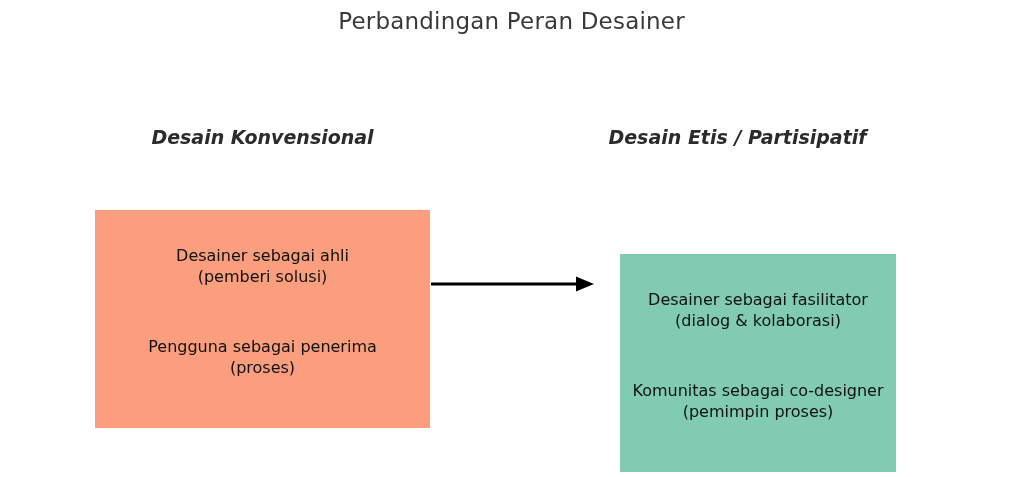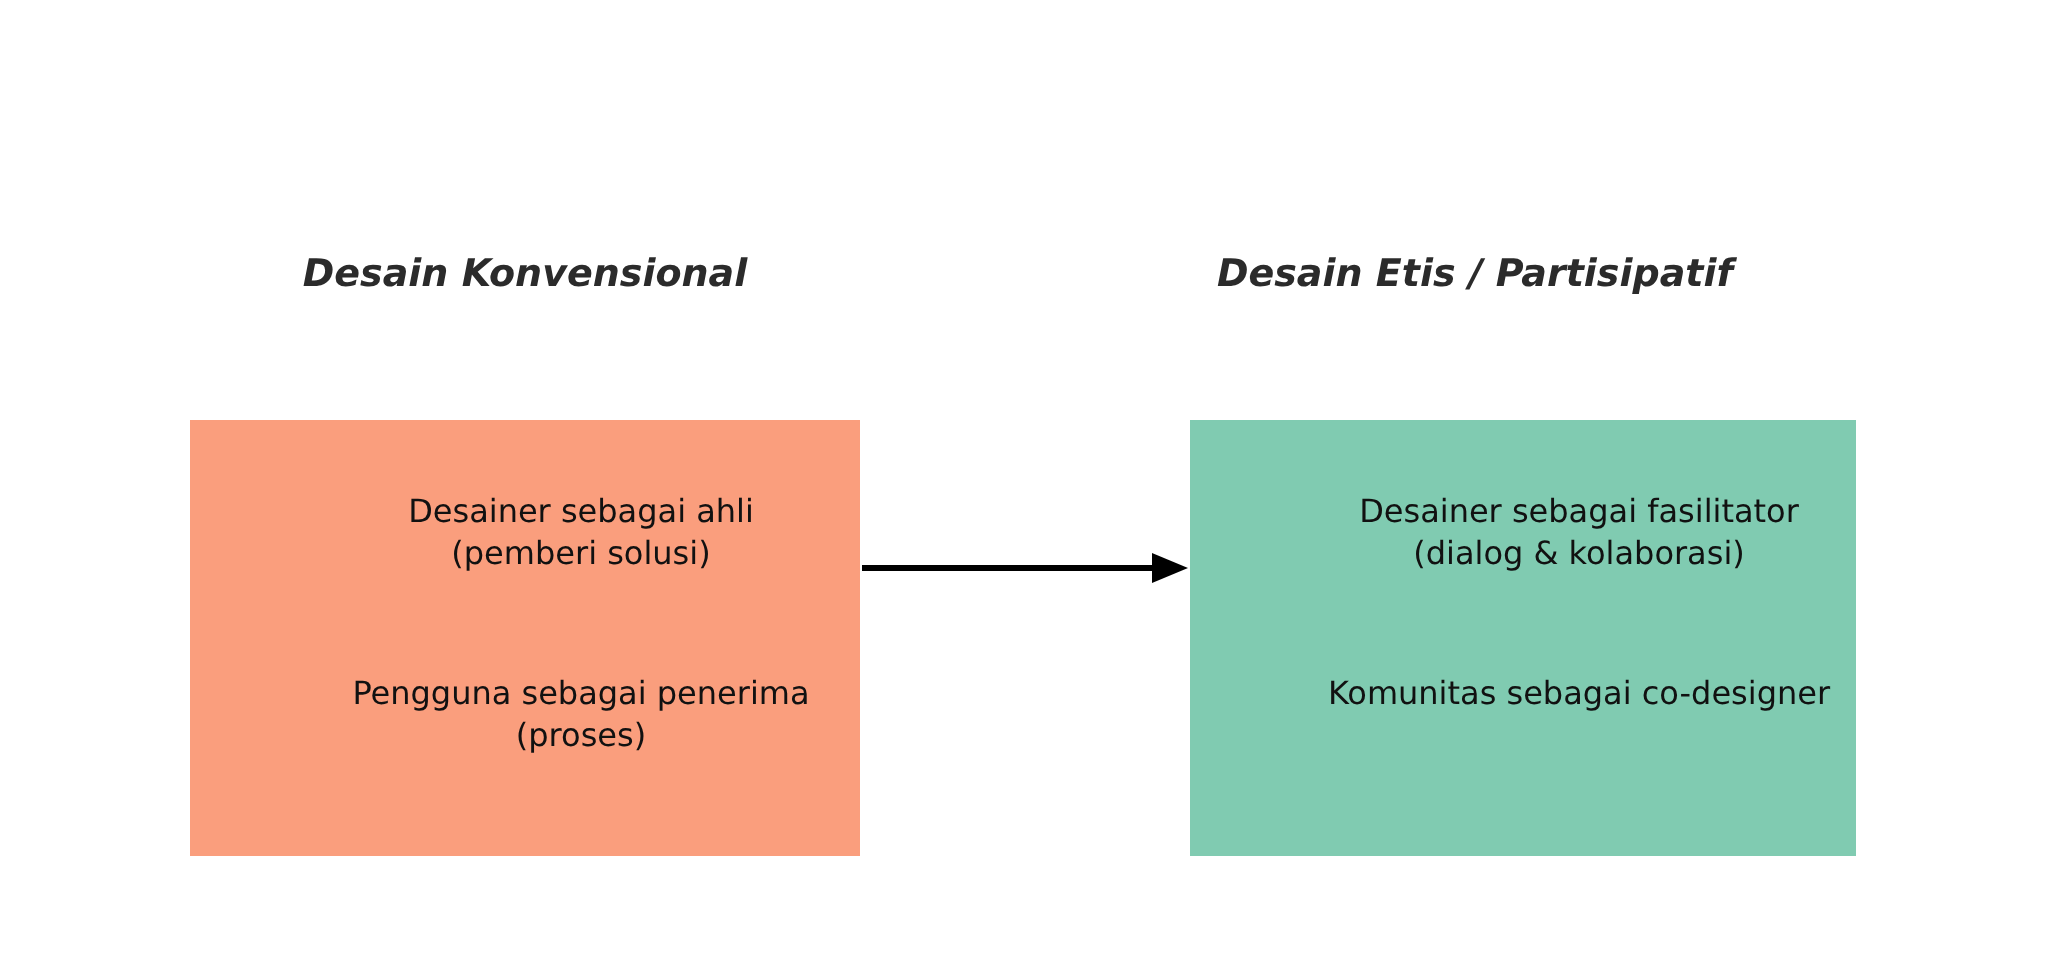--- a/index.html
+++ b/index.html
@@ -36,46 +36,46 @@
     font-style: italic;
   }
   .col-heading.left  { left: 95px;  width: 335px; }
   .col-heading.right { left: 571px; width: 333px; }
   .role-box {
     position: absolute;
     top: 210px;
     height: 218px;
   }
   .role-box.left  { left: 95px;  width: 335px; }
-  .role-box.right { left: 595px; width: 333px; }
+  .role-box.right { left: 620px; width: 276px; margin-top: 44px; }
   .role-item {
     position: absolute;
     left: 0;
     width: 100%;
     text-align: center;
     font-size: 16px;
     line-height: 21px;
     color: #111111;
-    padding-left: 28px;
   }
   .role-item.first  { top: 35px; }
   .role-item.second { top: 126px; }
   .arrow-svg {
     position: absolute;
     left: 430px;
     top: 272px;
     width: 165px;
     height: 24px;
   }
 </style>
 </head>
 <body>
 
 <div class="canvas">
 
+  <div class="diagram-title">Perbandingan Peran Desainer</div>
 
   <div class="col-heading left">Desain Konvensional</div>
 
   <div class="col-heading right">Desain Etis / Partisipatif</div>
 
   <div class="role-box left" style="background-color: rgb(250, 158, 125);">
     <div class="role-item first">
       <div>Desainer sebagai ahli</div>
       <div>(pemberi solusi)</div>
     </div>
@@ -85,20 +85,21 @@
     </div>
   </div>
 
   <div class="role-box right" style="background-color: rgb(128, 203, 177);">
     <div class="role-item first">
       <div>Desainer sebagai fasilitator</div>
       <div>(dialog &amp; kolaborasi)</div>
     </div>
     <div class="role-item second">
       <div>Komunitas sebagai co-designer</div>
+      <div>(pemimpin proses)</div>
     </div>
   </div>
 
   <svg class="arrow-svg" viewBox="0 0 165 24" aria-hidden="true">
     <line x1="1" y1="12" x2="149" y2="12" stroke-width="3" stroke="#000000"></line>
     <polygon points="146,4.5 164,12 146,19.5" fill="#000000"></polygon>
   </svg>
 
 </div>
 

